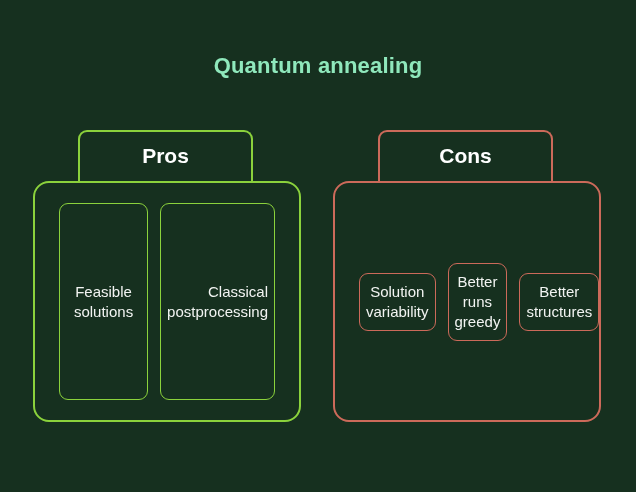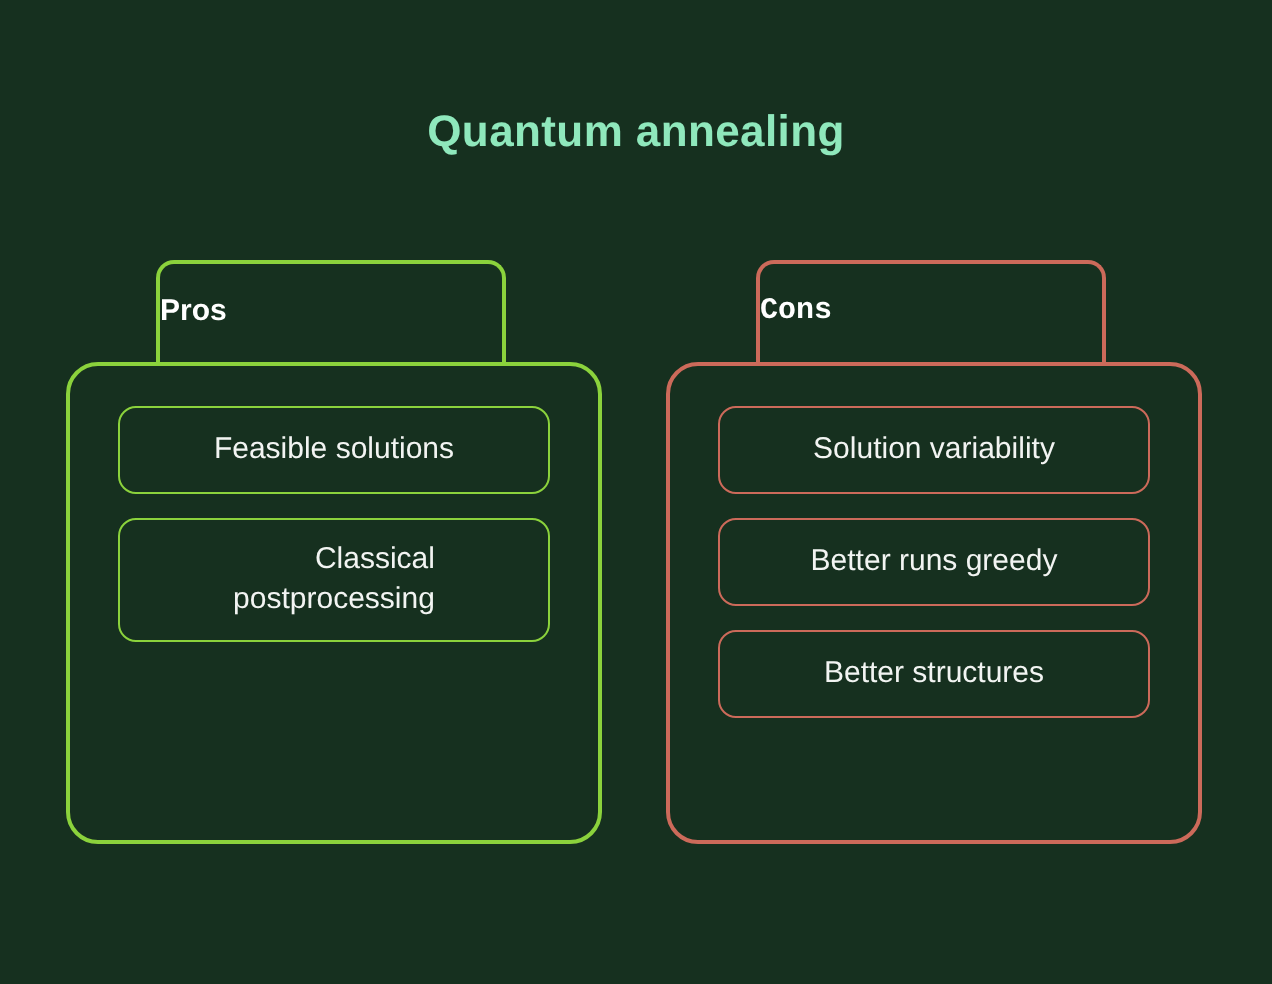--- a/index.html
+++ b/index.html
@@ -68,43 +68,44 @@
     border-top-left-radius: 9px;
     border-top-right-radius: 9px;
     z-index: 1;
   }
 
   .tab-label {
     position: absolute;
     left: 0;
     top: 14px;
     width: 100%;
-    font-size: 15px;
+    text-align: center;
+    font-size: 21px;
     font-weight: bold;
     color: #ffffff;
     line-height: 20px;
   }
 
   .pros .tab-header { border-color: #8bd23c; }
-  .cons .tab-header { border-color: #cc6a5a; font-family: Liberation Mono, monospace; }
+  .cons .tab-header { border-color: #cc6a5a; }
 
   
   .body-box {
     position: absolute;
     left: 0;
     top: 51px;
     width: 268px;
     height: 241px;
     border: 2px solid transparent;
     border-radius: 16px;
     background: #16301f;
     z-index: 2;
     padding: 20px 24px 20px 24px;
     display: flex;
-    flex-direction: column;
+    flex-direction: row;
     justify-content: flex-start;
     gap: 12px;
   }
 
   .pros .body-box { border-color: #8bd23c; }
   .cons .body-box { border-color: #cc6a5a; align-items: center; }
 
   
   .item-card {
     width: 100%;

